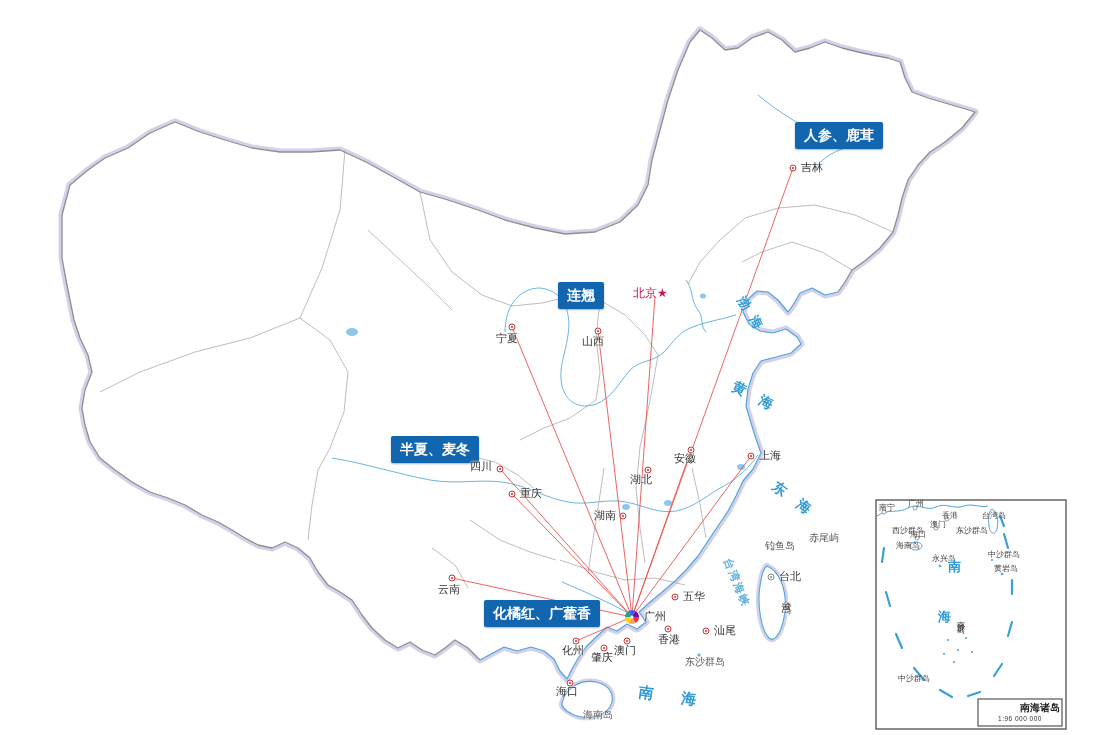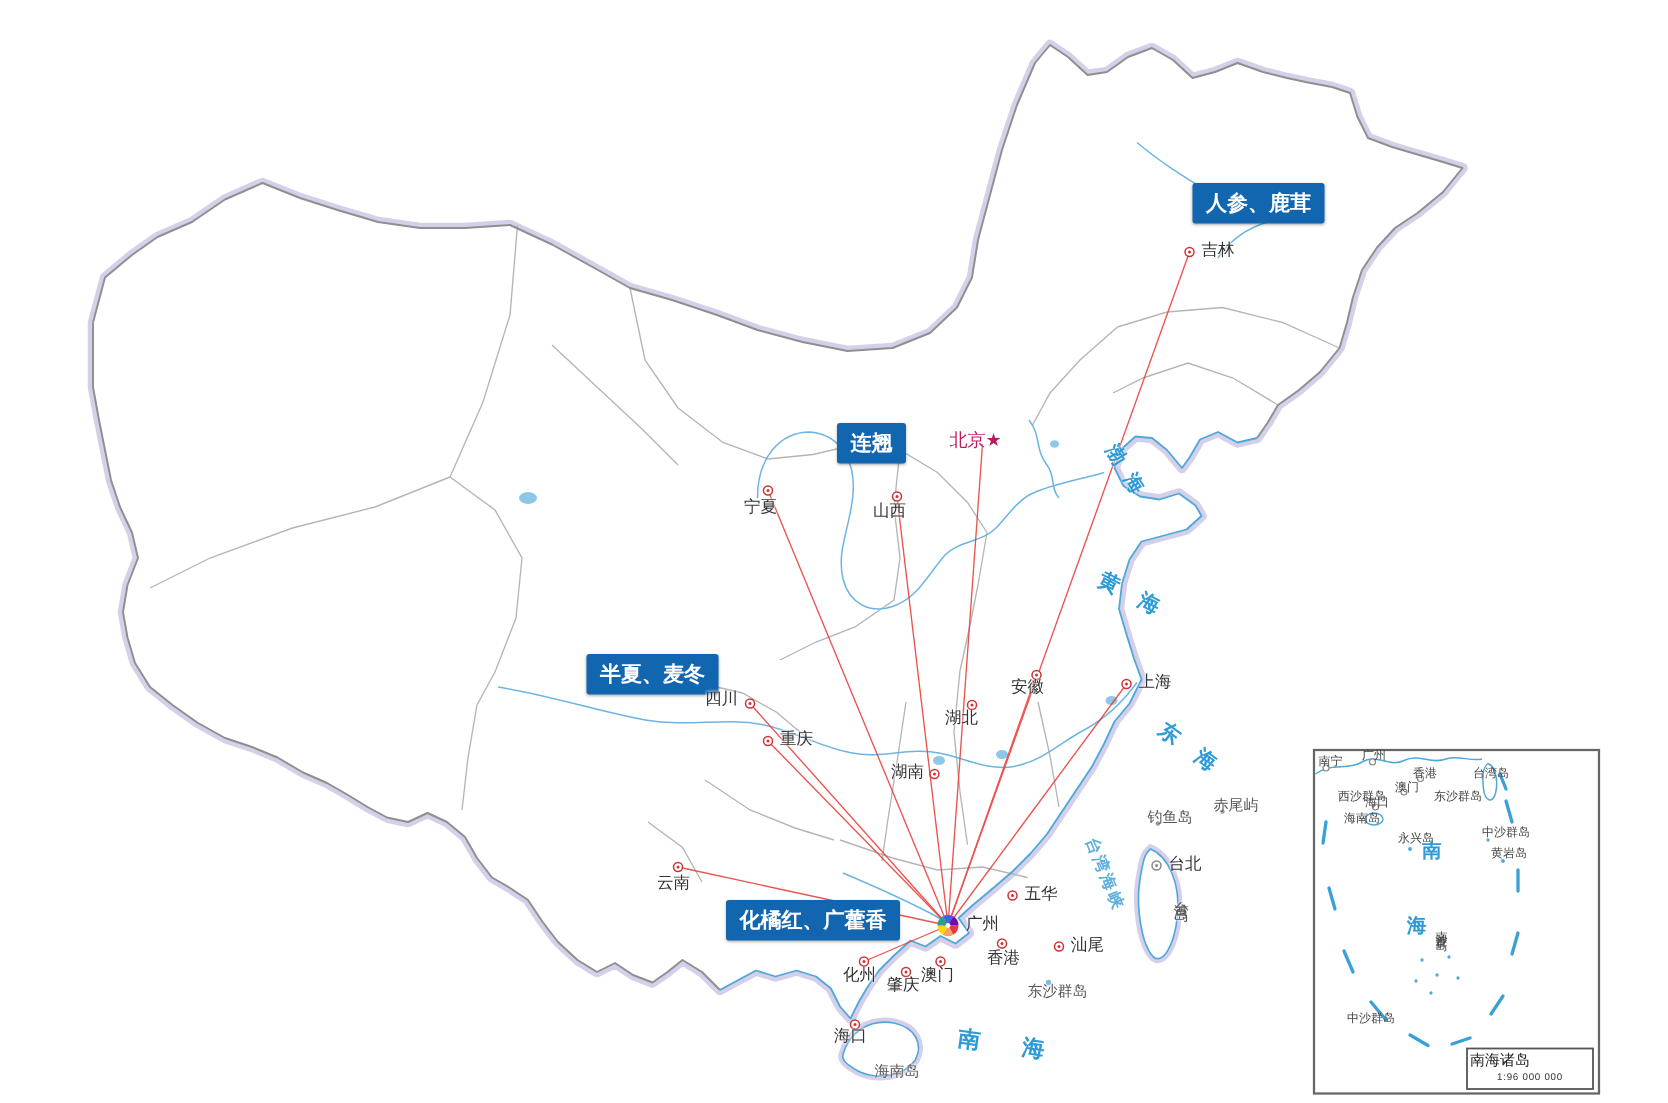--- a/index.html
+++ b/index.html
@@ -13,21 +13,21 @@
   .red{color:#be185d;font-weight:normal;font-size:12px}
   .herb{position:absolute;background:#1266b0;color:#fff;font-weight:bold;font-size:14px;
         line-height:1.5;padding:3px 9px;border-radius:2px;text-align:center;
         white-space:nowrap;box-shadow:0 1px 2px rgba(0,0,0,.3)}
   .sea{position:absolute;color:#2e9bd6;font-weight:bold;white-space:nowrap;
        transform-origin:0 0;text-shadow:0 0 2px #fff}
   .strait{color:#5fb0dd}
   .vert{writing-mode:vertical-rl;letter-spacing:2px}
   .inslbl{position:absolute;font-size:8px;color:#444;white-space:nowrap;line-height:1}
   .insblue{color:#2e9bd6;font-weight:bold;font-size:13px}
-  .institle{font-size:10px;font-weight:normal;color:#222;width:80px;text-align:left}
+  .institle{font-size:10px;font-weight:bold;color:#222;width:80px;text-align:right}
   .insscale{font-size:6.5px;color:#333;width:80px;text-align:center;letter-spacing:.5px}
 </style>
 </head>
 <body>
 
 <div id="stage">
 
 <svg id="map-svg" viewBox="0 0 1112 735">
 
   <g>

